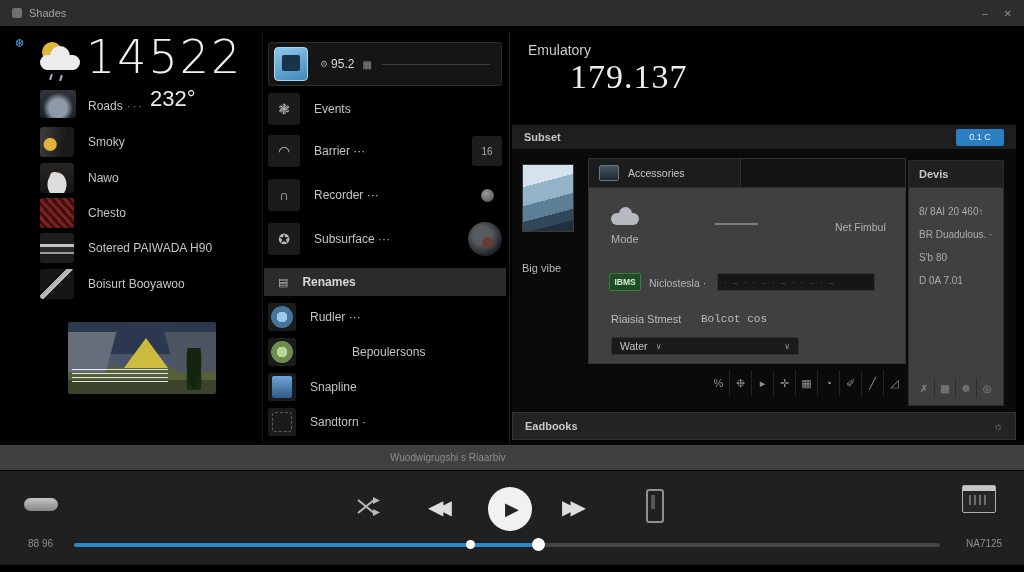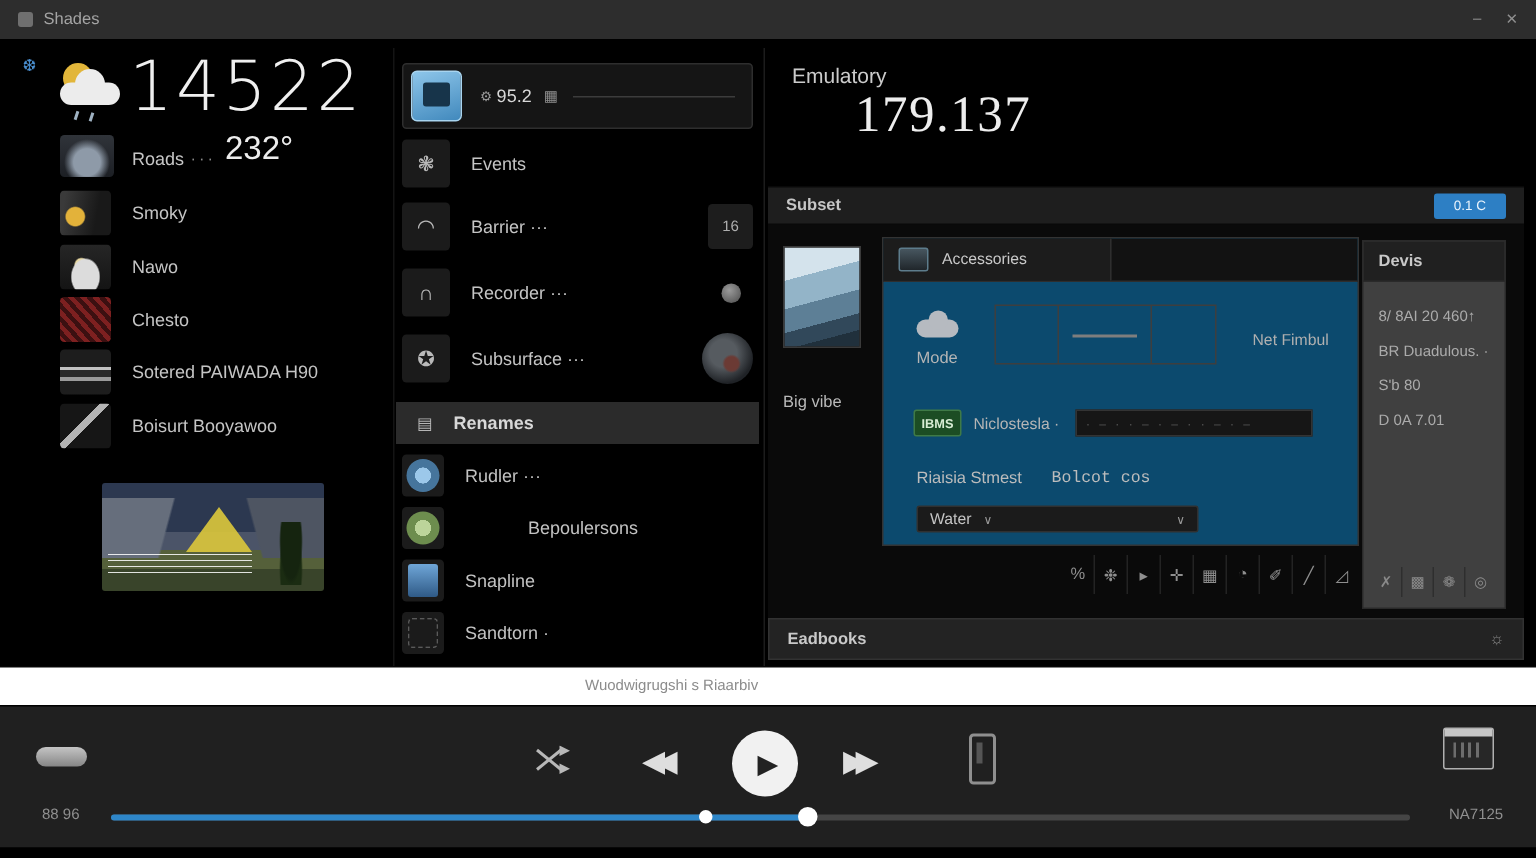--- a/index.html
+++ b/index.html
@@ -98,21 +98,21 @@
   .links span{white-space:nowrap;overflow:hidden;cursor:default;}
   .subset-bar{left:512px;top:124px;width:504px;height:26px;background:#1e1e1e;border-top:1px solid #090909;
               border-bottom:1px solid #090909;display:flex;align-items:center;padding:0 12px;box-sizing:border-box;}
   .subset-label{font-size:11px;font-weight:bold;color:#c6c6c6;}
   .subset-btn{margin-left:auto;width:48px;height:17px;background:var(--accent-btn);border-radius:2px;
               color:#e9f3fc;font-size:9px;display:flex;align-items:center;justify-content:center;}
   .rp-main{left:512px;top:150px;width:504px;height:262px;background:#0a0a0a;}
   .viewer-thumb{position:absolute;left:10px;top:14px;width:50px;height:66px;border:1px solid #3a3a3a;
                 background:linear-gradient(165deg,#d4e3ec 0 28%,#93b4c8 28% 52%,#5d7f96 52% 72%,#31485a 72% 86%,#20303c 86%);}
   .viewer-caption{position:absolute;left:10px;top:112px;font-size:11px;color:#b9b9b9;}
-  .dialog{position:absolute;left:76px;top:8px;width:318px;height:206px;border:1px solid #333;background:#0c4a6e;box-sizing:border-box;}
+  .dialog{position:absolute;left:76px;top:8px;width:318px;height:206px;border:1px solid #333;background:#404040;box-sizing:border-box;}
   .tabbar{position:absolute;left:0;top:0;right:0;height:28px;background:#121212;border-bottom:1px solid #2e2e2e;display:flex;}
   .tab{width:152px;background:#1c1c1c;border-right:1px solid #2e2e2e;display:flex;align-items:center;
        gap:9px;padding:0 10px;box-sizing:border-box;}
   .tab-ico{width:18px;height:14px;border:1px solid #5d7c8c;border-radius:2px;
            background:linear-gradient(#47565f,#20262b);}
   .tab-label{font-size:10.5px;color:#c9c9c9;}
   .dlg-body{position:absolute;left:0;top:28px;right:0;bottom:0;}
   .mode-cloud{position:absolute;left:22px;top:26px;width:28px;height:12px;border-radius:8px;background:#b6bac0;}
   .mode-cloud::before{content:"";position:absolute;left:8px;top:-6px;width:13px;height:13px;border-radius:50%;background:#b6bac0;}
   .mode-label{position:absolute;left:22px;top:46px;font-size:11px;color:#b5b5b5;}
@@ -148,21 +148,21 @@
   .d-foot{position:absolute;left:5px;bottom:7px;display:flex;}
   .d-btn{width:20px;height:20px;display:flex;align-items:center;justify-content:center;font-size:10px;
          color:#8a8a8a;border-left:1px solid #2e2e2e;}
   .d-btn:first-child{border-left:none;}
   .emotions-bar{left:512px;top:412px;width:504px;height:28px;background:#232323;border:1px solid #323232;
                 display:flex;align-items:center;padding:0 12px;box-sizing:border-box;}
   .emotions-label{font-size:11px;font-weight:bold;color:#c9c9c9;}
   .emotions-ico{margin-left:auto;font-size:11px;color:#848484;}
 
   
-  .status-strip{left:0;top:444px;width:1024px;height:26px;background:#ffffff;border-top:1px solid #060606;box-sizing:border-box;}
+  .status-strip{left:0;top:444px;width:1024px;height:26px;background:#404040;border-top:1px solid #060606;box-sizing:border-box;}
   .status-text{position:absolute;left:390px;top:7px;font-size:10px;color:#8c8c8c;}
 
   
   .player{left:0;top:470px;width:1024px;height:95px;background:#202020;border-top:1px solid #000;box-sizing:border-box;}
   .pill{position:absolute;left:24px;top:27px;width:34px;height:13px;border-radius:7px;
         background:linear-gradient(#c4c4c4,#868686);}
   .shuffle{position:absolute;left:356px;top:26px;width:24px;height:20px;}
   .ctl{position:absolute;font-size:20px;color:#dedede;letter-spacing:-7px;cursor:default;}
   .rw{left:428px;top:24px;} .ff{left:562px;top:24px;}
   .play-btn{position:absolute;left:488px;top:16px;width:44px;height:44px;border-radius:50%;background:#f1f1f1;

